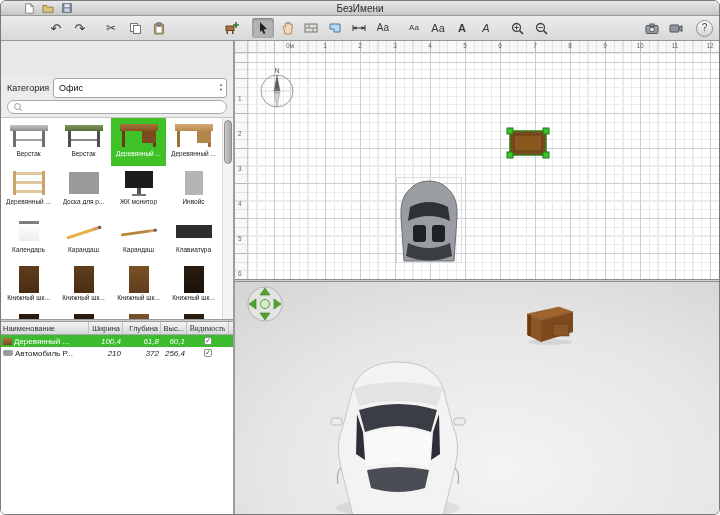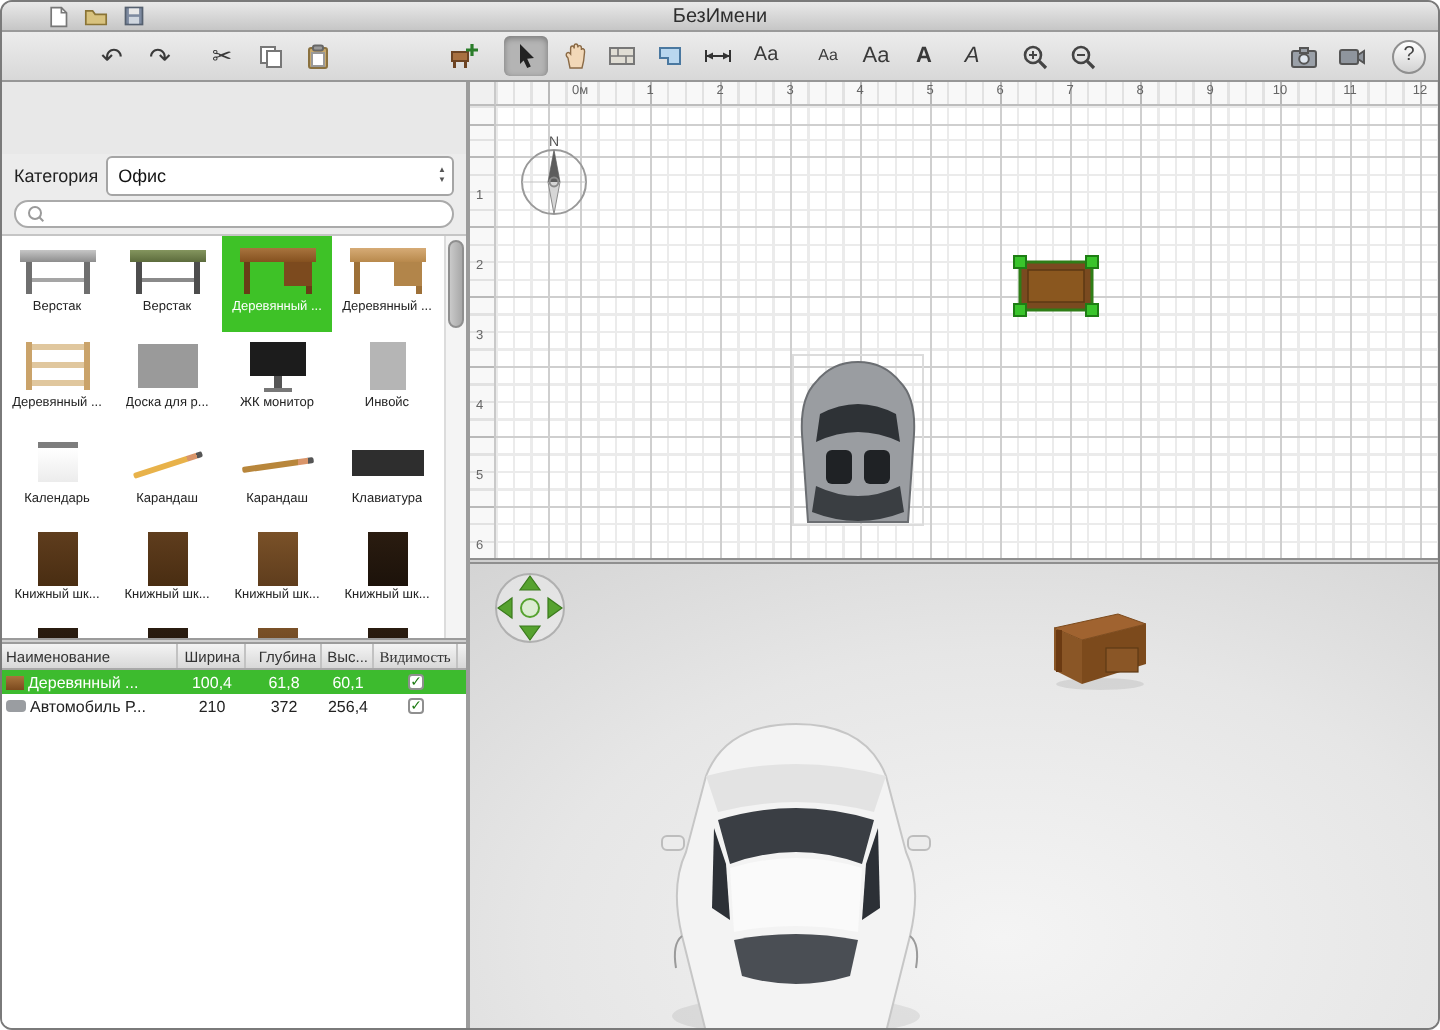--- a/index.html
+++ b/index.html
@@ -71,21 +71,21 @@
   .th-bookcase-dark { background-image:linear-gradient(#2a1c10,#1c120a),repeating-linear-gradient(0deg,transparent 0 5px,#0e0904 5px 6px); background-size:20px 27px,16px 25px; background-position:12px 1px,14px 2px; }
 
   
   .furniture-table { flex:1; display:flex; flex-direction:column; background:#fff; overflow:hidden; }
   .ft-header { display:flex; height:13px; background:linear-gradient(#f4f4f4,#d8d8d8); border-bottom:1px solid #a8a8a8; font-size:7.5px; color:#333; }
   .ft-col { padding:1px 2px; border-right:1px solid #c2c2c2; display:flex; align-items:center; overflow:hidden; white-space:nowrap; }
   .w0{flex:0 0 88px;} .w1{flex:0 0 34px;justify-content:flex-end;} .w2{flex:0 0 38px;justify-content:flex-end;} .w3{flex:0 0 26px;justify-content:flex-end;} .w4{flex:0 0 42px;justify-content:center;font-family:Liberation Serif, serif;}
   .ft-row { display:flex; height:12px; font-size:8px; color:#222; align-items:center; }
   .ft-row.selected { background:#3dbb2e; color:#fff; }
   .ft-cell { padding:0 2px; overflow:hidden; white-space:nowrap; display:flex; align-items:center; }
-  .num { justify-content:center; }
+  .num { justify-content:flex-end;font-style:italic; }
   .mini { display:inline-block; margin-right:2px; flex:0 0 auto; }
   .mini-desk { width:9px; height:7px; background:linear-gradient(#a8743e,#7c4a1e); }
   .mini-car { width:10px; height:6px; background:#9a9da1; border:1px solid #6f7control276; border-radius:2px; }
   .chk { width:8px; height:8px; background:#fff; border:1px solid #8f8f8f; border-radius:2px; font-size:7px; line-height:7px; color:#1c7a12; text-align:center; }
 
   
   .right { flex:1; display:flex; flex-direction:column; min-width:0; }
   .plan-view { height:238px; position:relative; background:#fff; }
   .ruler-corner { position:absolute; left:0; top:0; width:13px; height:12px; background:#f0f0f0; border-right:1px solid #c9c9c9; border-bottom:1px solid #bdbdbd; z-index:3; }
   .ruler-h { position:absolute; left:13px; right:0; top:0; height:12px; background-color:#f8f8f8; border-bottom:1px solid #bdbdbd; background-image:repeating-linear-gradient(90deg,#b9b9b9 0 1px,transparent 1px 35px),repeating-linear-gradient(90deg,#e2e2e2 0 1px,transparent 1px 8.75px); background-position:42px 0,42px 0; z-index:2; }

